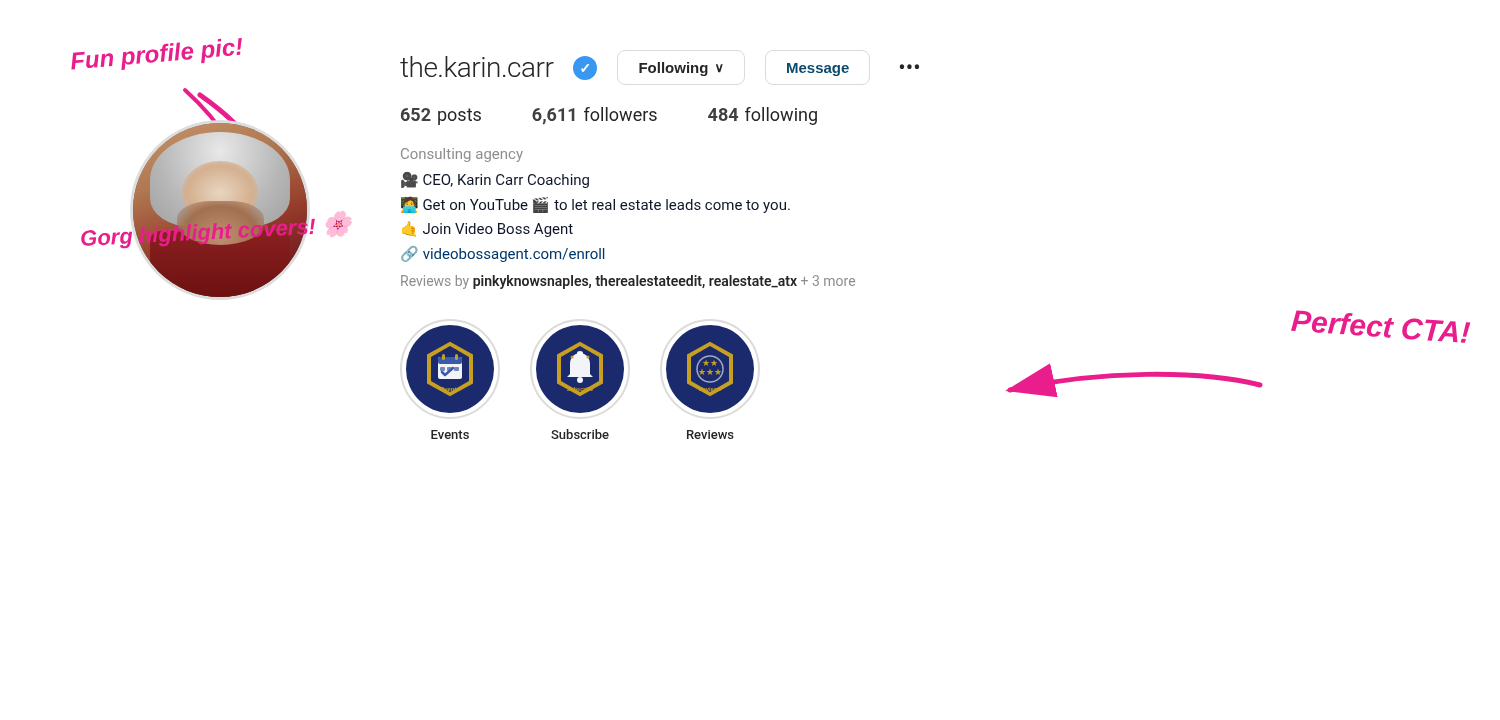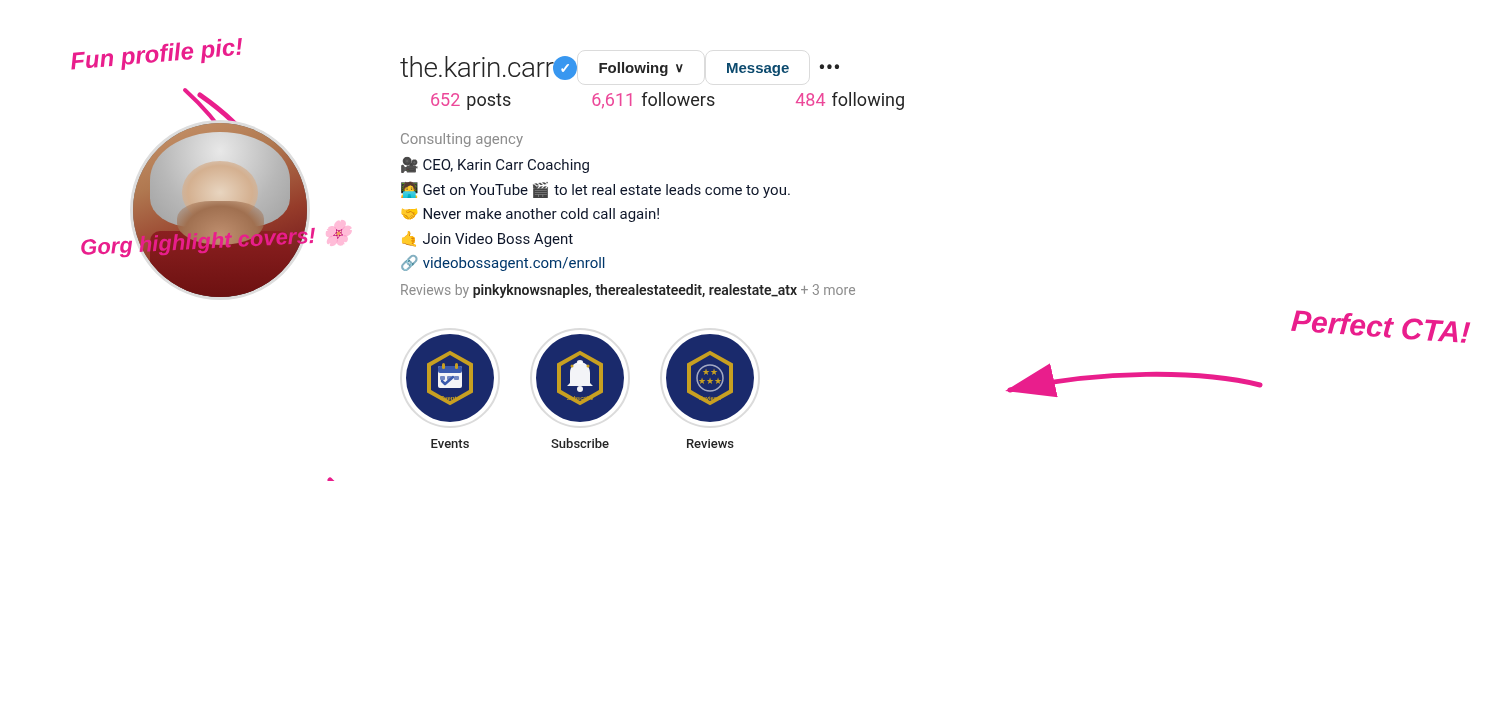--- a/index.html
+++ b/index.html
@@ -105,21 +105,22 @@
 
     
     .right-section {
       flex: 1;
       padding-top: 20px;
     }
 
     .profile-header {
       display: flex;
       align-items: center;
-      margin-bottom: 4px;
+      gap: 20px;
+      margin-bottom: 19px;
     }
 
     .username {
       font-size: 28px;
       font-weight: 300;
       color: #262626;
       letter-spacing: -0.5px;
     }
 
     .verified-badge {
@@ -174,23 +175,22 @@
     }
 
     .stat-item {
       display: flex;
       gap: 6px;
       align-items: center;
     }
 
     .stat-number {
       font-size: 18px;
-      font-weight: 400;
-      color: #ec4899;
-      margin-left: 30px;
+      font-weight: 700;
+      color: #404040;
     }
 
     .stat-label {
       font-size: 18px;
       color: #262626;
     }
 
     .display-name {
       font-size: 16px;
       font-weight: 700;
@@ -377,21 +377,20 @@
       <div class="stat-item">
         <span class="stat-number">484</span>
         <span class="stat-label">following</span>
       </div>
     </div>
 
 
     <div class="bio-category">Consulting agency</div>
     <div class="bio-line">🎥 CEO, Karin Carr Coaching</div>
     <div class="bio-line">🧑‍💻 Get on YouTube 🎬 to let real estate leads come to you.</div>
-    <div class="bio-line">🤝 Never make another cold call again!</div>
     <div class="bio-line">🤙 Join Video Boss Agent</div>
 
     <a class="bio-link" href="#">
       <span>🔗</span>
       <span>videobossagent.com/enroll</span>
     </a>
 
     <div class="followed-by">
       <span>Reviews by</span>
       <strong>pinkyknowsnaples, therealestateedit, realestate_atx</strong>

